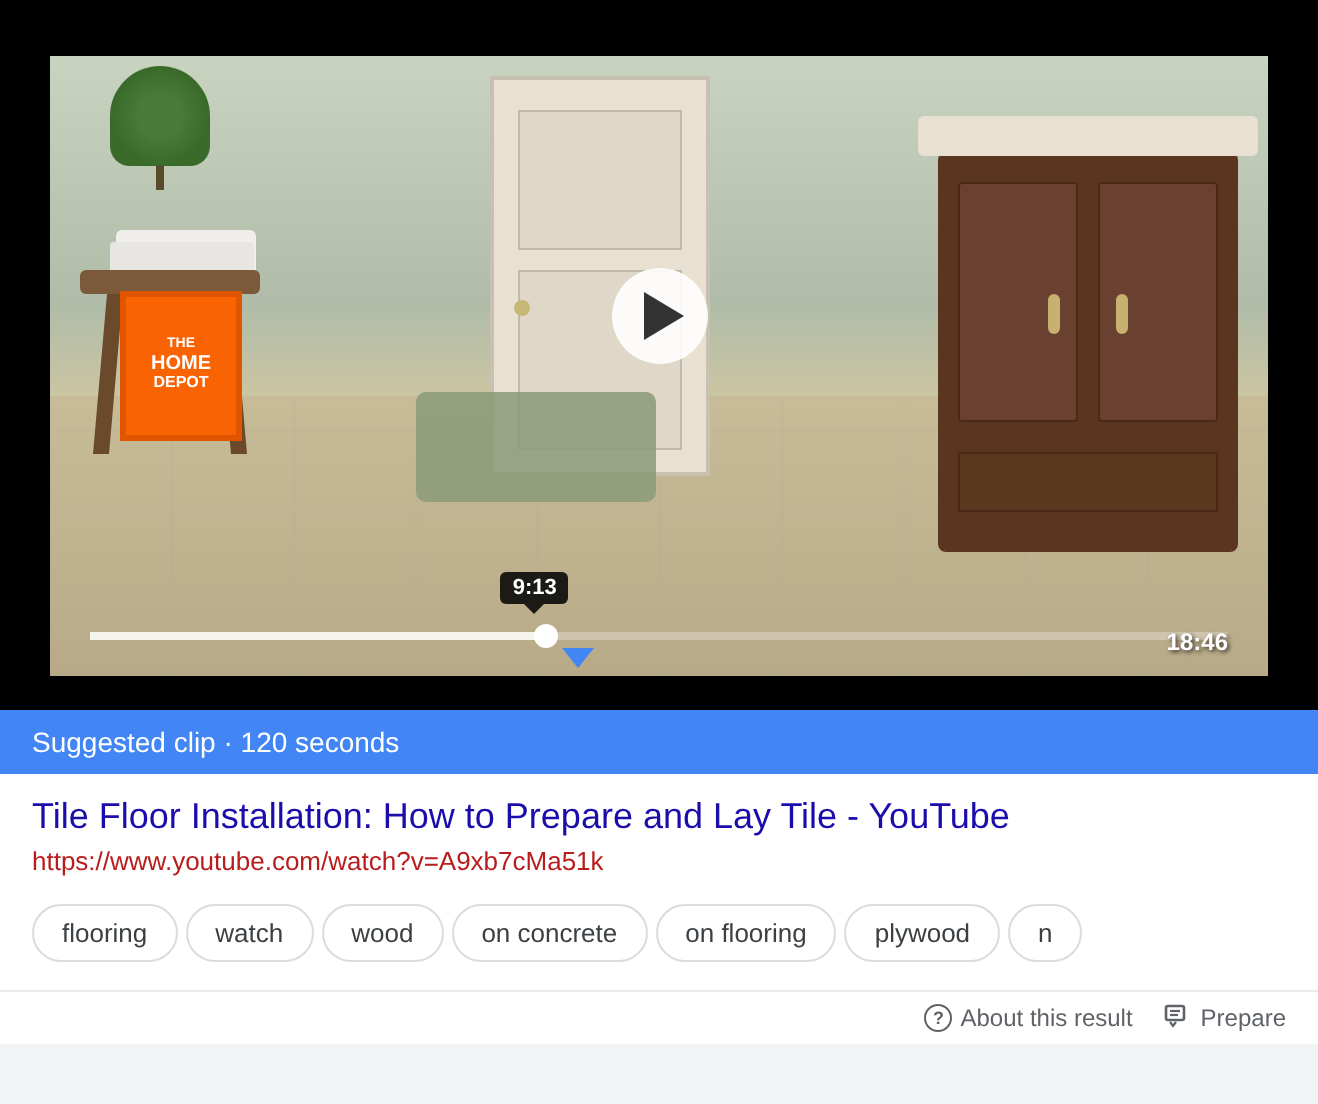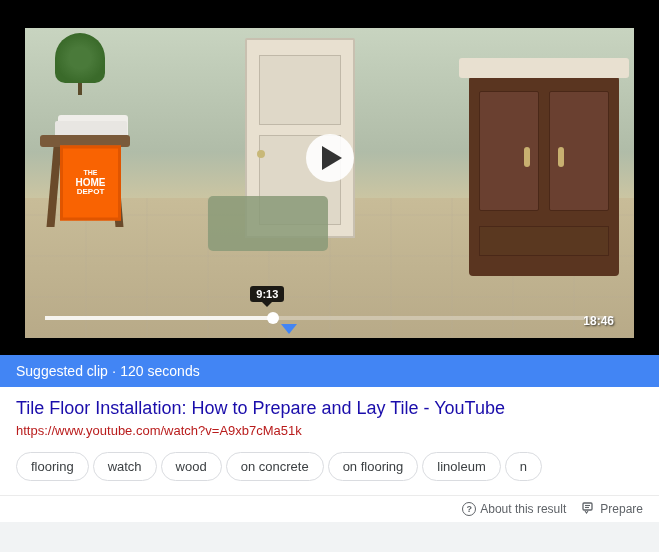--- a/index.html
+++ b/index.html
@@ -509,21 +509,21 @@
 
 <div class="result-area">
   <a class="result-title" href="#">Tile Floor Installation: How to Prepare and Lay Tile - YouTube</a>
   <div class="result-url">https://www.youtube.com/watch?v=A9xb7cMa51k</div>
   <div class="tags-row" id="tags-row">
       <div class="tag-chip">flooring</div>
       <div class="tag-chip">watch</div>
       <div class="tag-chip">wood</div>
       <div class="tag-chip">on concrete</div>
       <div class="tag-chip">on flooring</div>
-      <div class="tag-chip">linoleum</div>
+      <div class="tag-chip">plywood</div>
       <div class="tag-chip">n</div>
     </div>
 </div>
 
 <div class="footer-bar">
   <div class="footer-item">
     <div class="footer-icon">?</div>
     <span>About this result</span>
   </div>
   <div class="footer-item">

